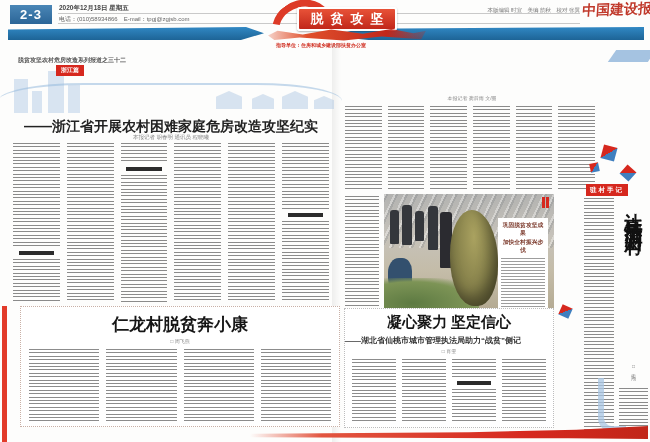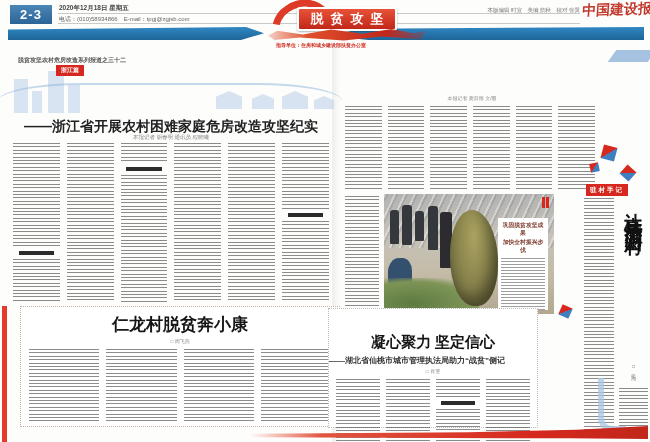--- a/index.html
+++ b/index.html
@@ -137,22 +137,22 @@
   .far-g1 { width:30px; }
   .far-right-sub { flex:1; display:flex; flex-direction:column; align-items:center; }
   .vert-hl { writing-mode:vertical-rl; font-family:"Liberation Serif", serif;
              font-weight:900; font-size:18px; letter-spacing:4px; color:#111; height:162px; }
   .vert-byline { writing-mode:vertical-rl; font-size:5px; color:#777; margin-top:3px; height:22px; }
   .far-g2 { width:100%; flex:1; margin-top:3px; }
   .blue-bracket { left:598px; top:378px; width:22px; height:48px;
                   border-left:6px solid #aac7e4; border-bottom:6px solid #aac7e4;
                   border-radius:0 0 0 14px; opacity:.75; }
 
-  .box-ning { left:328px; top:308px; width:210px; height:120px; border:1px dotted #bdbdbd;
-              background:#fff; box-sizing:border-box; padding-top:24px; }
+  .box-ning { left:344px; top:308px; width:210px; height:120px; border:1px dotted #bdbdbd;
+              background:#fff; box-sizing:border-box; padding-top:4px; }
   .ning-hl { text-align:center; font-family:"Liberation Serif", serif; font-weight:900;
              font-size:15px; color:#151515; }
   .ning-sub { text-align:left; font-size:8px; font-weight:700; color:#333; margin-top:3px; }
   .ning-byline { text-align:center; font-size:5px; color:#888; margin-top:2px; }
   .ning-cols { margin:5px 7px 0; height:64px; display:flex; gap:6px; }
 
   .bottom-swoosh { left:250px; top:426px; width:398px; height:13px;
                    background:linear-gradient(90deg, rgba(226,59,42,0), #e2553f 18%, #d6281e 70%, #c1271a);
                    clip-path:polygon(0 60%,55% 48%,82% 28%,100% 0,100% 100%,80% 95%,0 86%); }
 </style>

